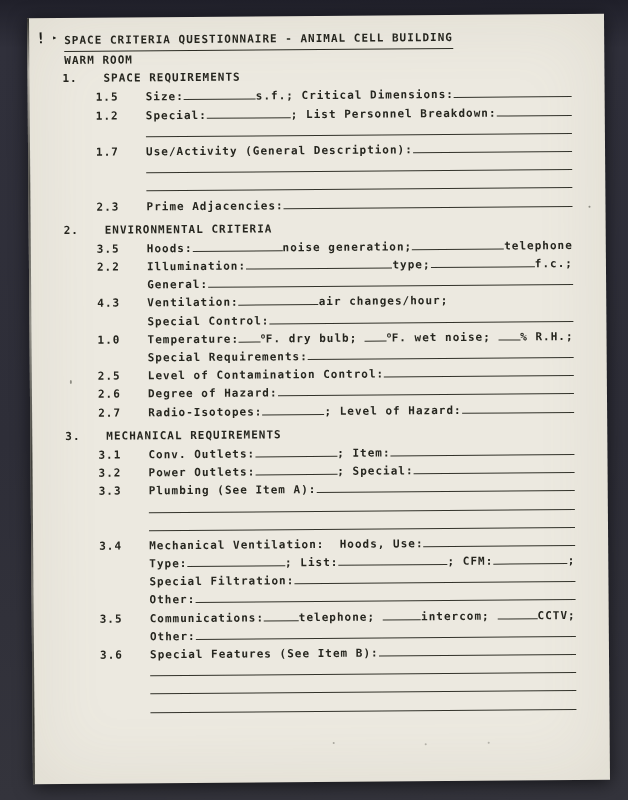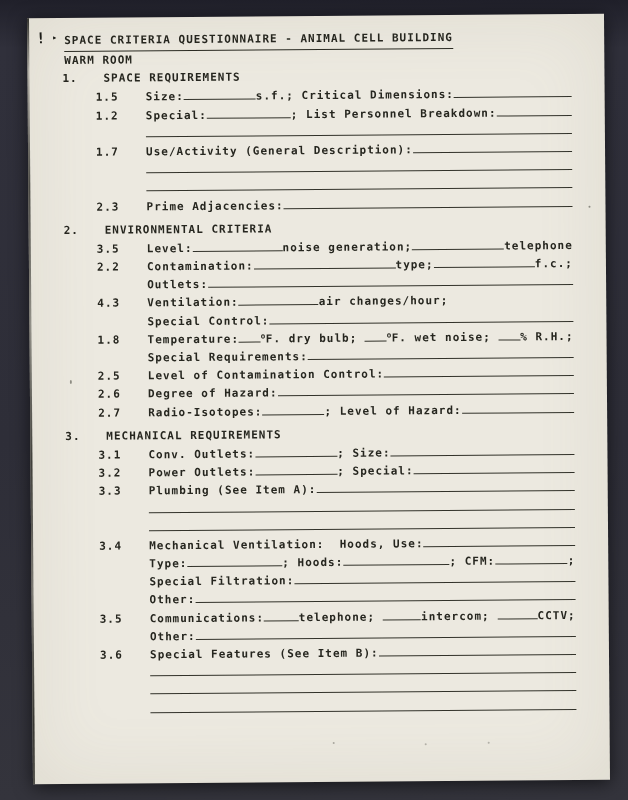--- a/index.html
+++ b/index.html
@@ -106,50 +106,50 @@
             <span class="inum t">2.3</span>
             <span class="t">Prime Adjacencies:</span>
             <span class="u uf" style="flex-grow: 1;"></span>
           </div>
           <div class="row r-sec gapped">
             <span class="snum t">2.</span>
             <span class="t">ENVIRONMENTAL CRITERIA</span>
           </div>
           <div class="row r-item">
             <span class="inum t">3.5</span>
-            <span class="t">Level:</span>
+            <span class="t">Hoods:</span>
             <span class="u" style="width: 90px;"></span>
             <span class="t">noise generation;</span>
             <span class="u uf" style="flex-grow: 1;"></span>
             <span class="t">telephone</span>
           </div>
           <div class="row r-item">
             <span class="inum t">2.2</span>
-            <span class="t">Contamination:</span>
+            <span class="t">Illumination:</span>
             <span class="u uf" style="flex-grow: 1.5;"></span>
             <span class="t">type;</span>
             <span class="u uf" style="flex-grow: 1;"></span>
             <span class="t">f.c.;</span>
           </div>
           <div class="row r-cont">
-            <span class="t">Outlets:</span>
+            <span class="t">General:</span>
             <span class="u uf" style="flex-grow: 1;"></span>
           </div>
           <div class="row r-item">
             <span class="inum t">4.3</span>
             <span class="t">Ventilation:</span>
             <span class="u" style="width: 80px;"></span>
             <span class="t">air changes/hour;</span>
           </div>
           <div class="row r-cont">
             <span class="t">Special Control:</span>
             <span class="u uf" style="flex-grow: 1;"></span>
           </div>
           <div class="row r-item">
-            <span class="inum t">1.8</span>
+            <span class="inum t">1.0</span>
             <span class="t">Temperature:</span>
             <span class="u uf" style="flex-grow: 1;"></span>
             <span class="sup">o</span>
             <span class="t">F. dry bulb; </span>
             <span class="u uf" style="flex-grow: 1;"></span>
             <span class="sup">o</span>
             <span class="t">F. wet noise; </span>
             <span class="u uf" style="flex-grow: 1;"></span>
             <span class="t">% R.H.;</span>
           </div>
@@ -175,21 +175,21 @@
             <span class="u uf" style="flex-grow: 1;"></span>
           </div>
           <div class="row r-sec gapped">
             <span class="snum t">3.</span>
             <span class="t">MECHANICAL REQUIREMENTS</span>
           </div>
           <div class="row r-item">
             <span class="inum t">3.1</span>
             <span class="t">Conv. Outlets:</span>
             <span class="u" style="width: 82px;"></span>
-            <span class="t">; Size:</span>
+            <span class="t">; Item:</span>
             <span class="u uf" style="flex-grow: 1;"></span>
           </div>
           <div class="row r-item">
             <span class="inum t">3.2</span>
             <span class="t">Power Outlets:</span>
             <span class="u" style="width: 82px;"></span>
             <span class="t">; Special:</span>
             <span class="u uf" style="flex-grow: 1;"></span>
           </div>
           <div class="row r-item">
@@ -204,21 +204,21 @@
             <span class="u uf" style="flex-grow: 1;"></span>
           </div>
           <div class="row r-item">
             <span class="inum t">3.4</span>
             <span class="t">Mechanical Ventilation:  Hoods, Use:</span>
             <span class="u uf" style="flex-grow: 1;"></span>
           </div>
           <div class="row r-cont">
             <span class="t">Type:</span>
             <span class="u uf" style="flex-grow: 1;"></span>
-            <span class="t">; Hoods:</span>
+            <span class="t">; List:</span>
             <span class="u uf" style="flex-grow: 1.15;"></span>
             <span class="t">; CFM:</span>
             <span class="u uf" style="flex-grow: 0.7;"></span>
             <span class="t">;</span>
           </div>
           <div class="row r-cont">
             <span class="t">Special Filtration:</span>
             <span class="u uf" style="flex-grow: 1;"></span>
           </div>
           <div class="row r-cont">

